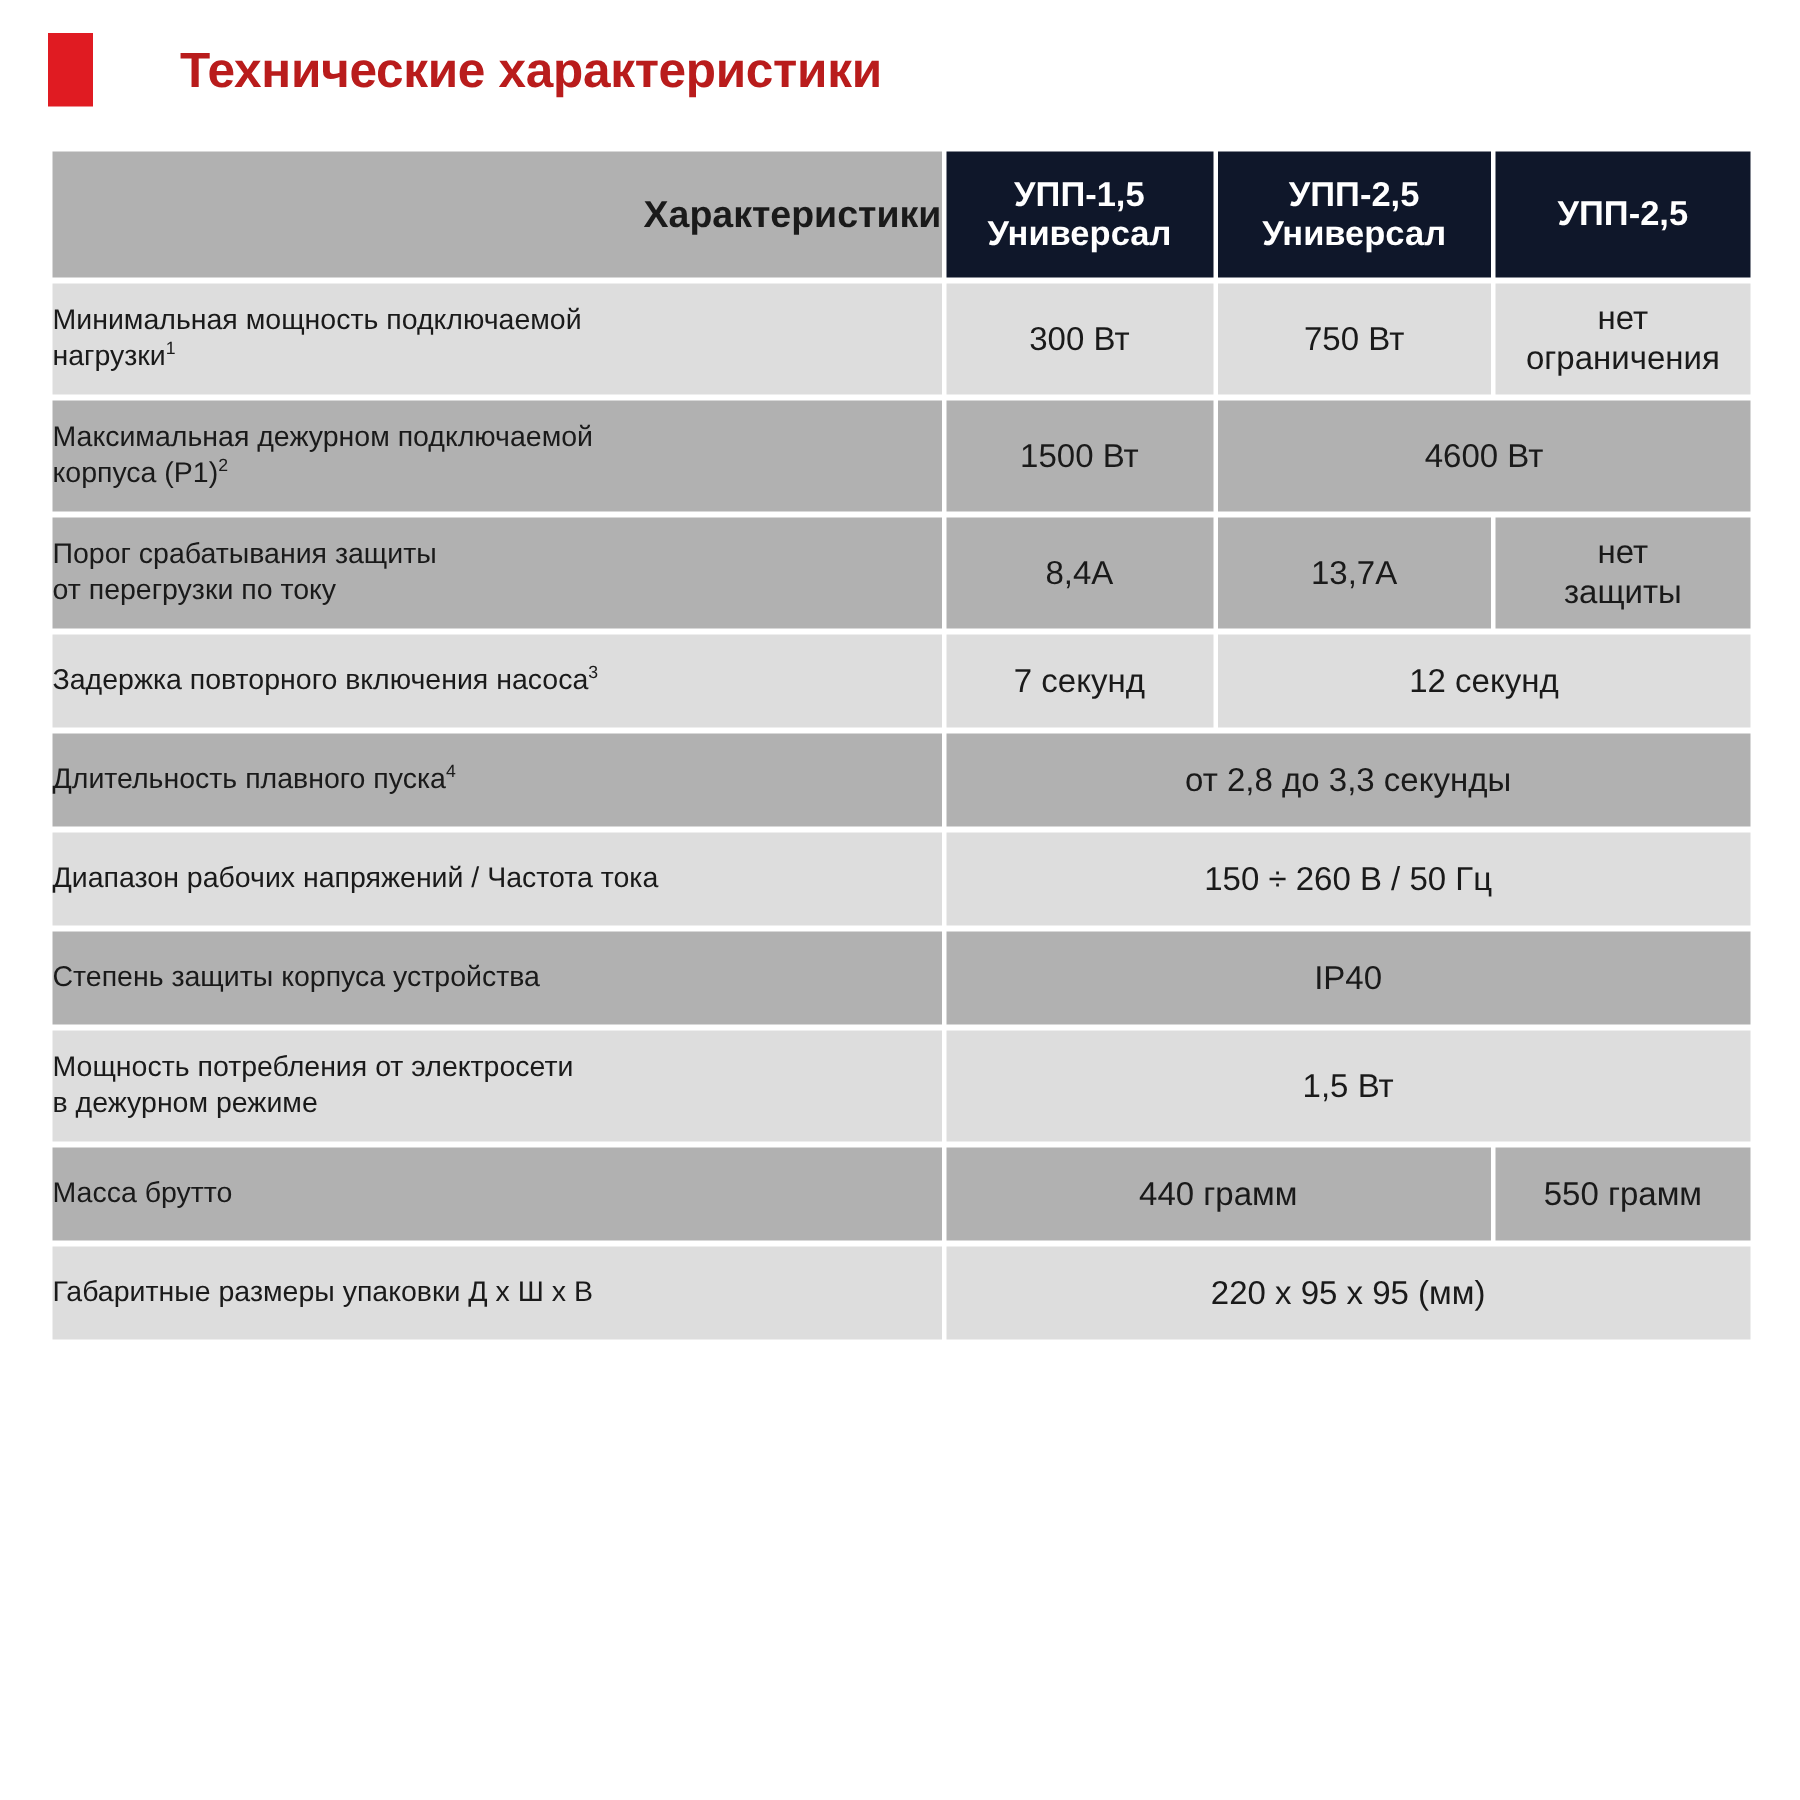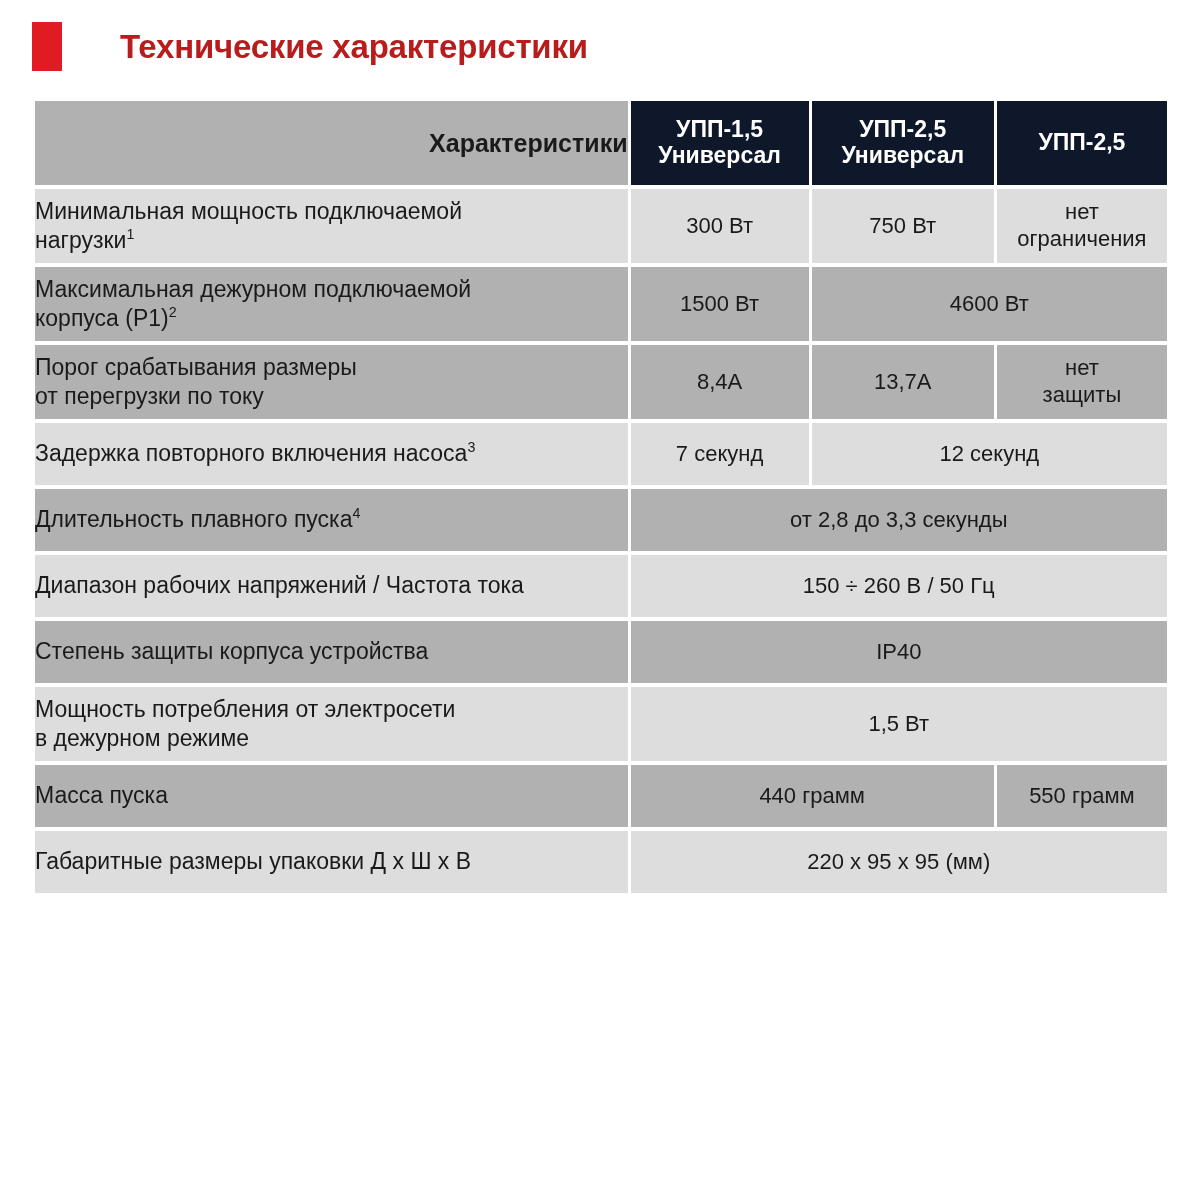--- a/index.html
+++ b/index.html
@@ -87,21 +87,21 @@
     font-weight: bold;
     text-align: center;
     line-height: 1.12;
     padding: 0 4px;
   }
   .hdr-col .l2 { display: block; }
 
   
   .lbl {
     color: #1a1a1a;
-    font-size: 23px;
+    font-size: 19px;
     text-align: left;
     padding: 0 0 0 12px;
     line-height: 1.28;
   }
   .val {
     color: #1a1a1a;
     font-size: 22px;
     text-align: center;
     line-height: 1.22;
     padding: 0 4px;
@@ -174,21 +174,21 @@
           <span>Максимальная дежурном подключаемой</span><br>
           <span>корпуса (Р1)</span><sup>2</sup>
         </td>
         <td class="val">1500 Вт</td>
         <td class="val" colspan="2">4600 Вт</td>
       </tr>
 
 
       <tr class="dark r-tall">
         <td class="lbl">
-          <span>Порог срабатывания размеры</span><br>
+          <span>Порог срабатывания защиты</span><br>
           <span>от перегрузки по току</span>
         </td>
         <td class="val">8,4А</td>
         <td class="val">13,7А</td>
         <td class="val">
           <span>нет</span>
           <span class="l2">защиты</span>
         </td>
       </tr>
 
@@ -219,21 +219,21 @@
 
       <tr class="light r-tall">
         <td class="lbl">
           <span>Мощность потребления от электросети</span><br>
           <span>в дежурном режиме</span>
         </td>
         <td class="val" colspan="3">1,5 Вт</td>
       </tr>
 
       <tr class="dark r-short">
-        <td class="lbl">Масса пуска</td>
+        <td class="lbl">Масса брутто</td>
         <td class="val" colspan="2">440 грамм</td>
         <td class="val">550 грамм</td>
       </tr>
 
       <tr class="light r-short">
         <td class="lbl">Габаритные размеры упаковки Д х Ш х В</td>
         <td class="val" colspan="3">220 x 95 x 95 (мм)</td>
       </tr>
 
     </tbody>

